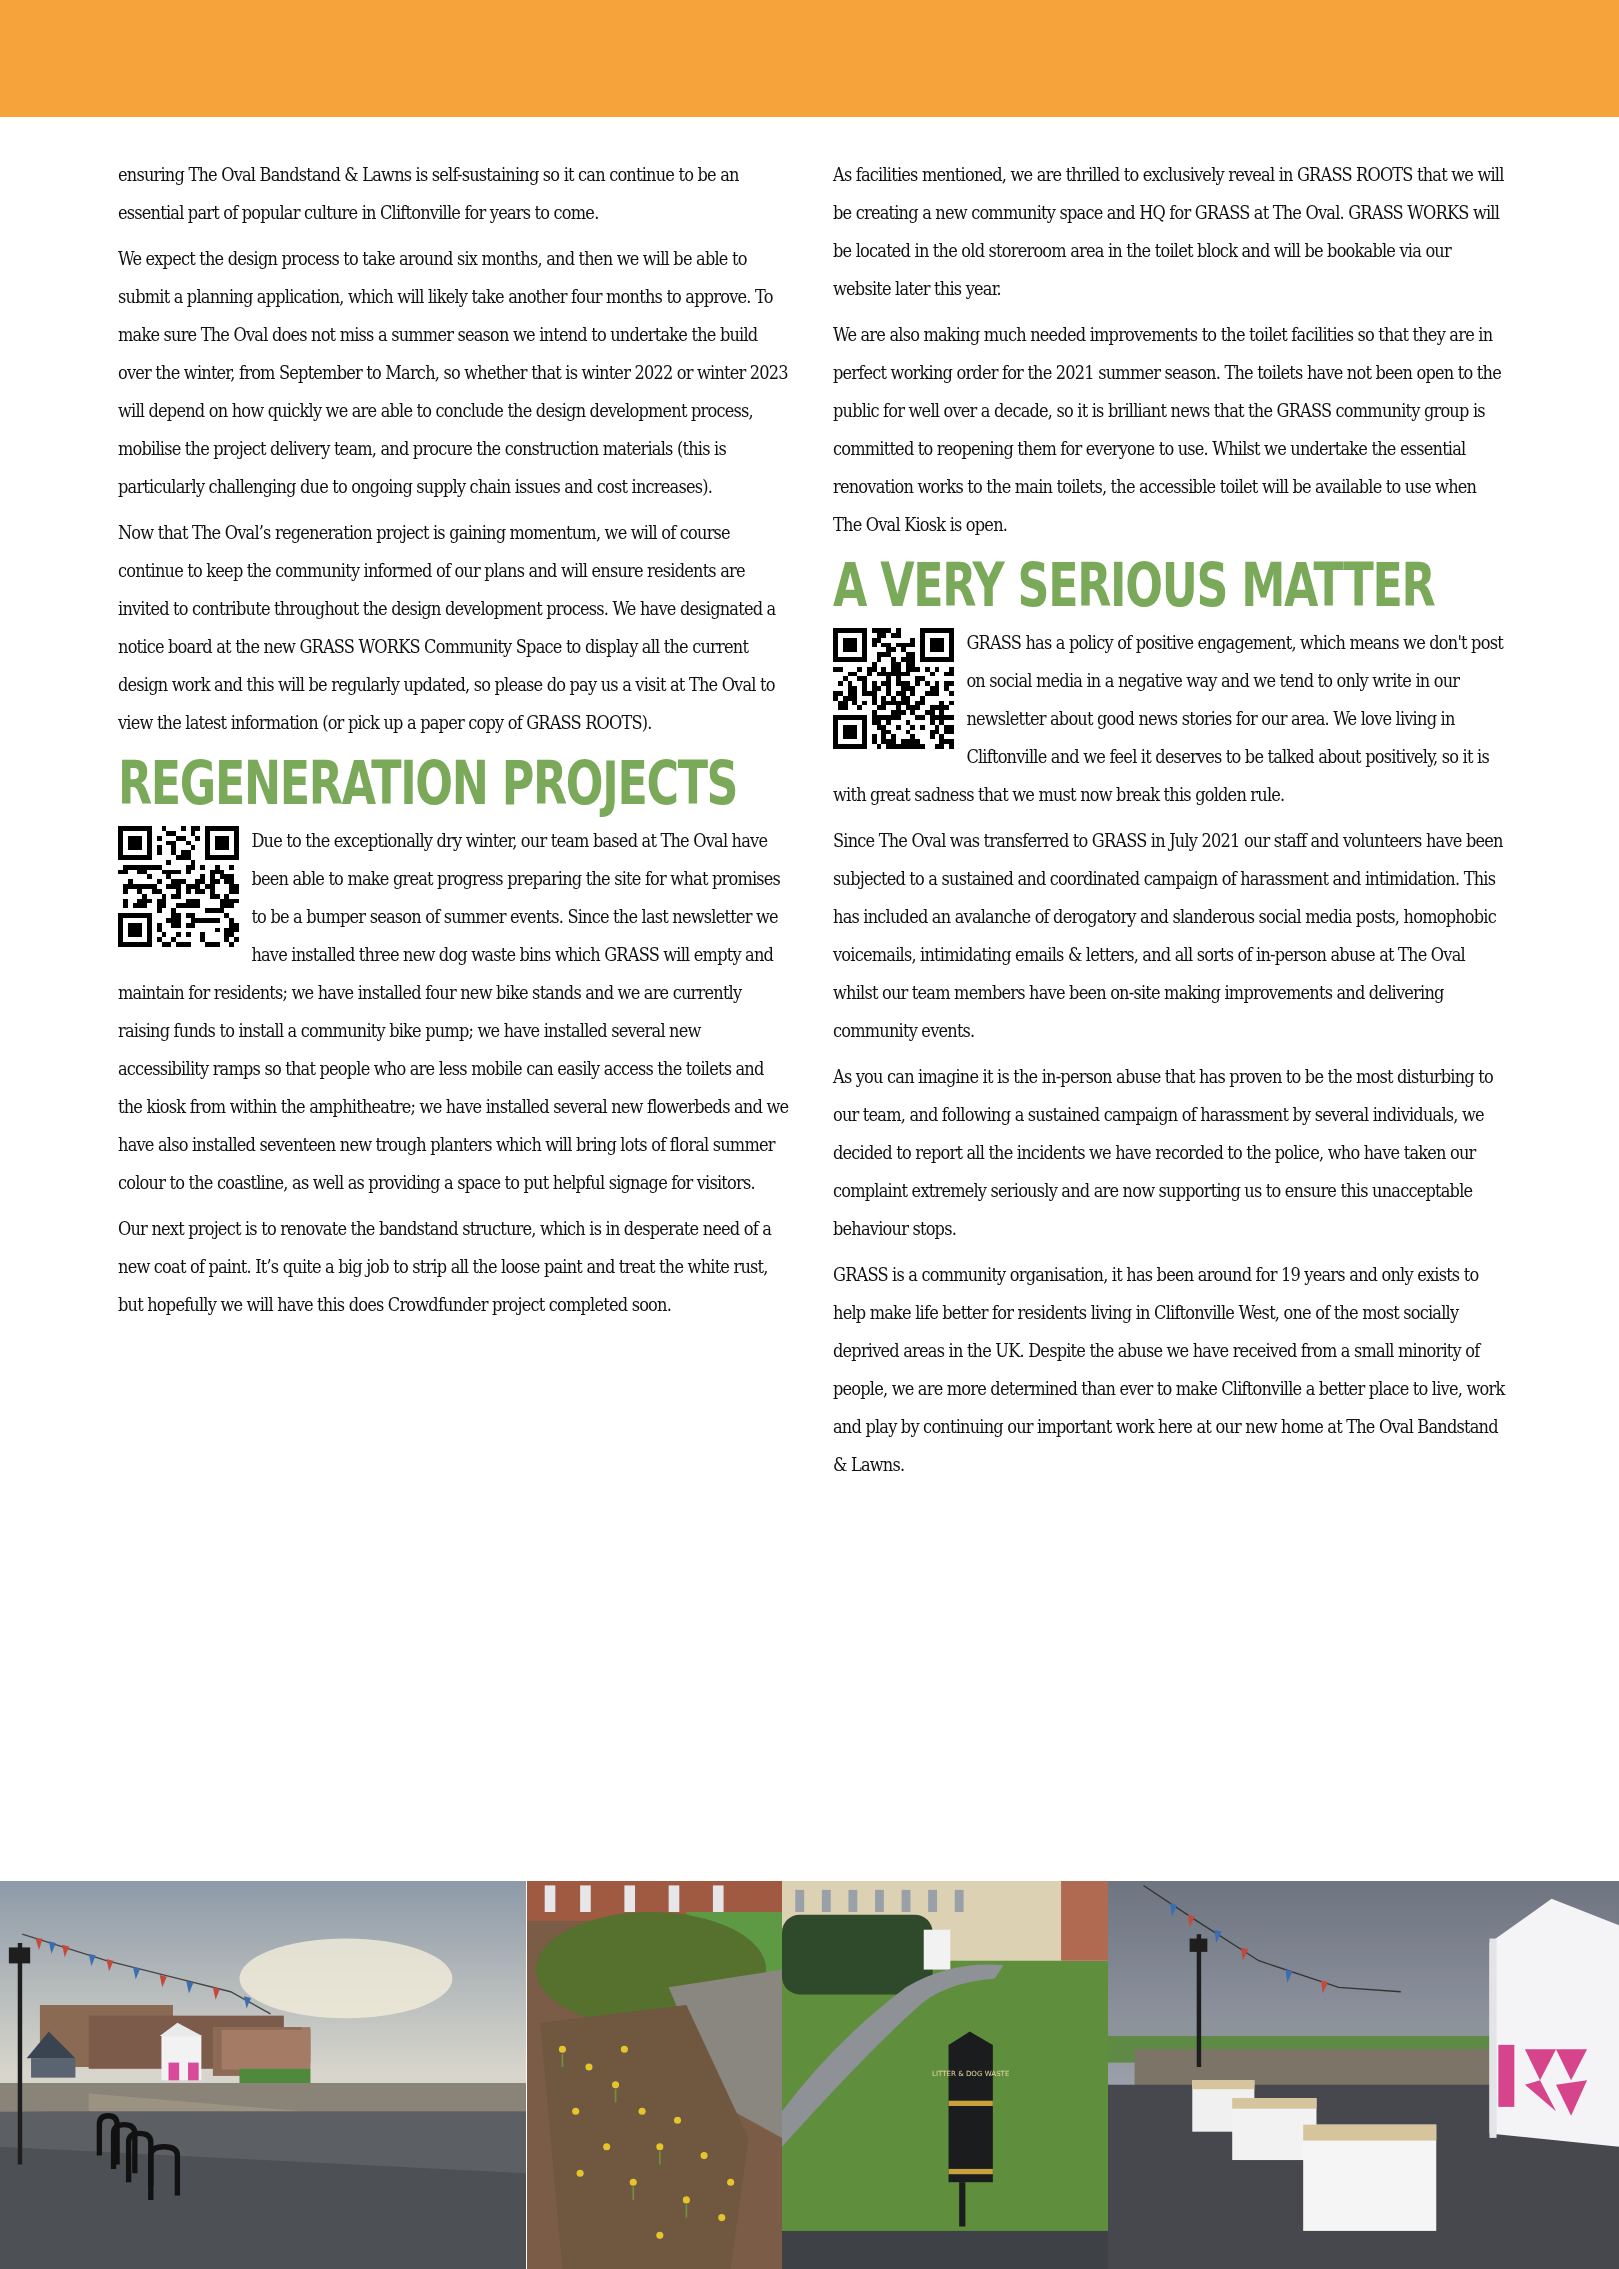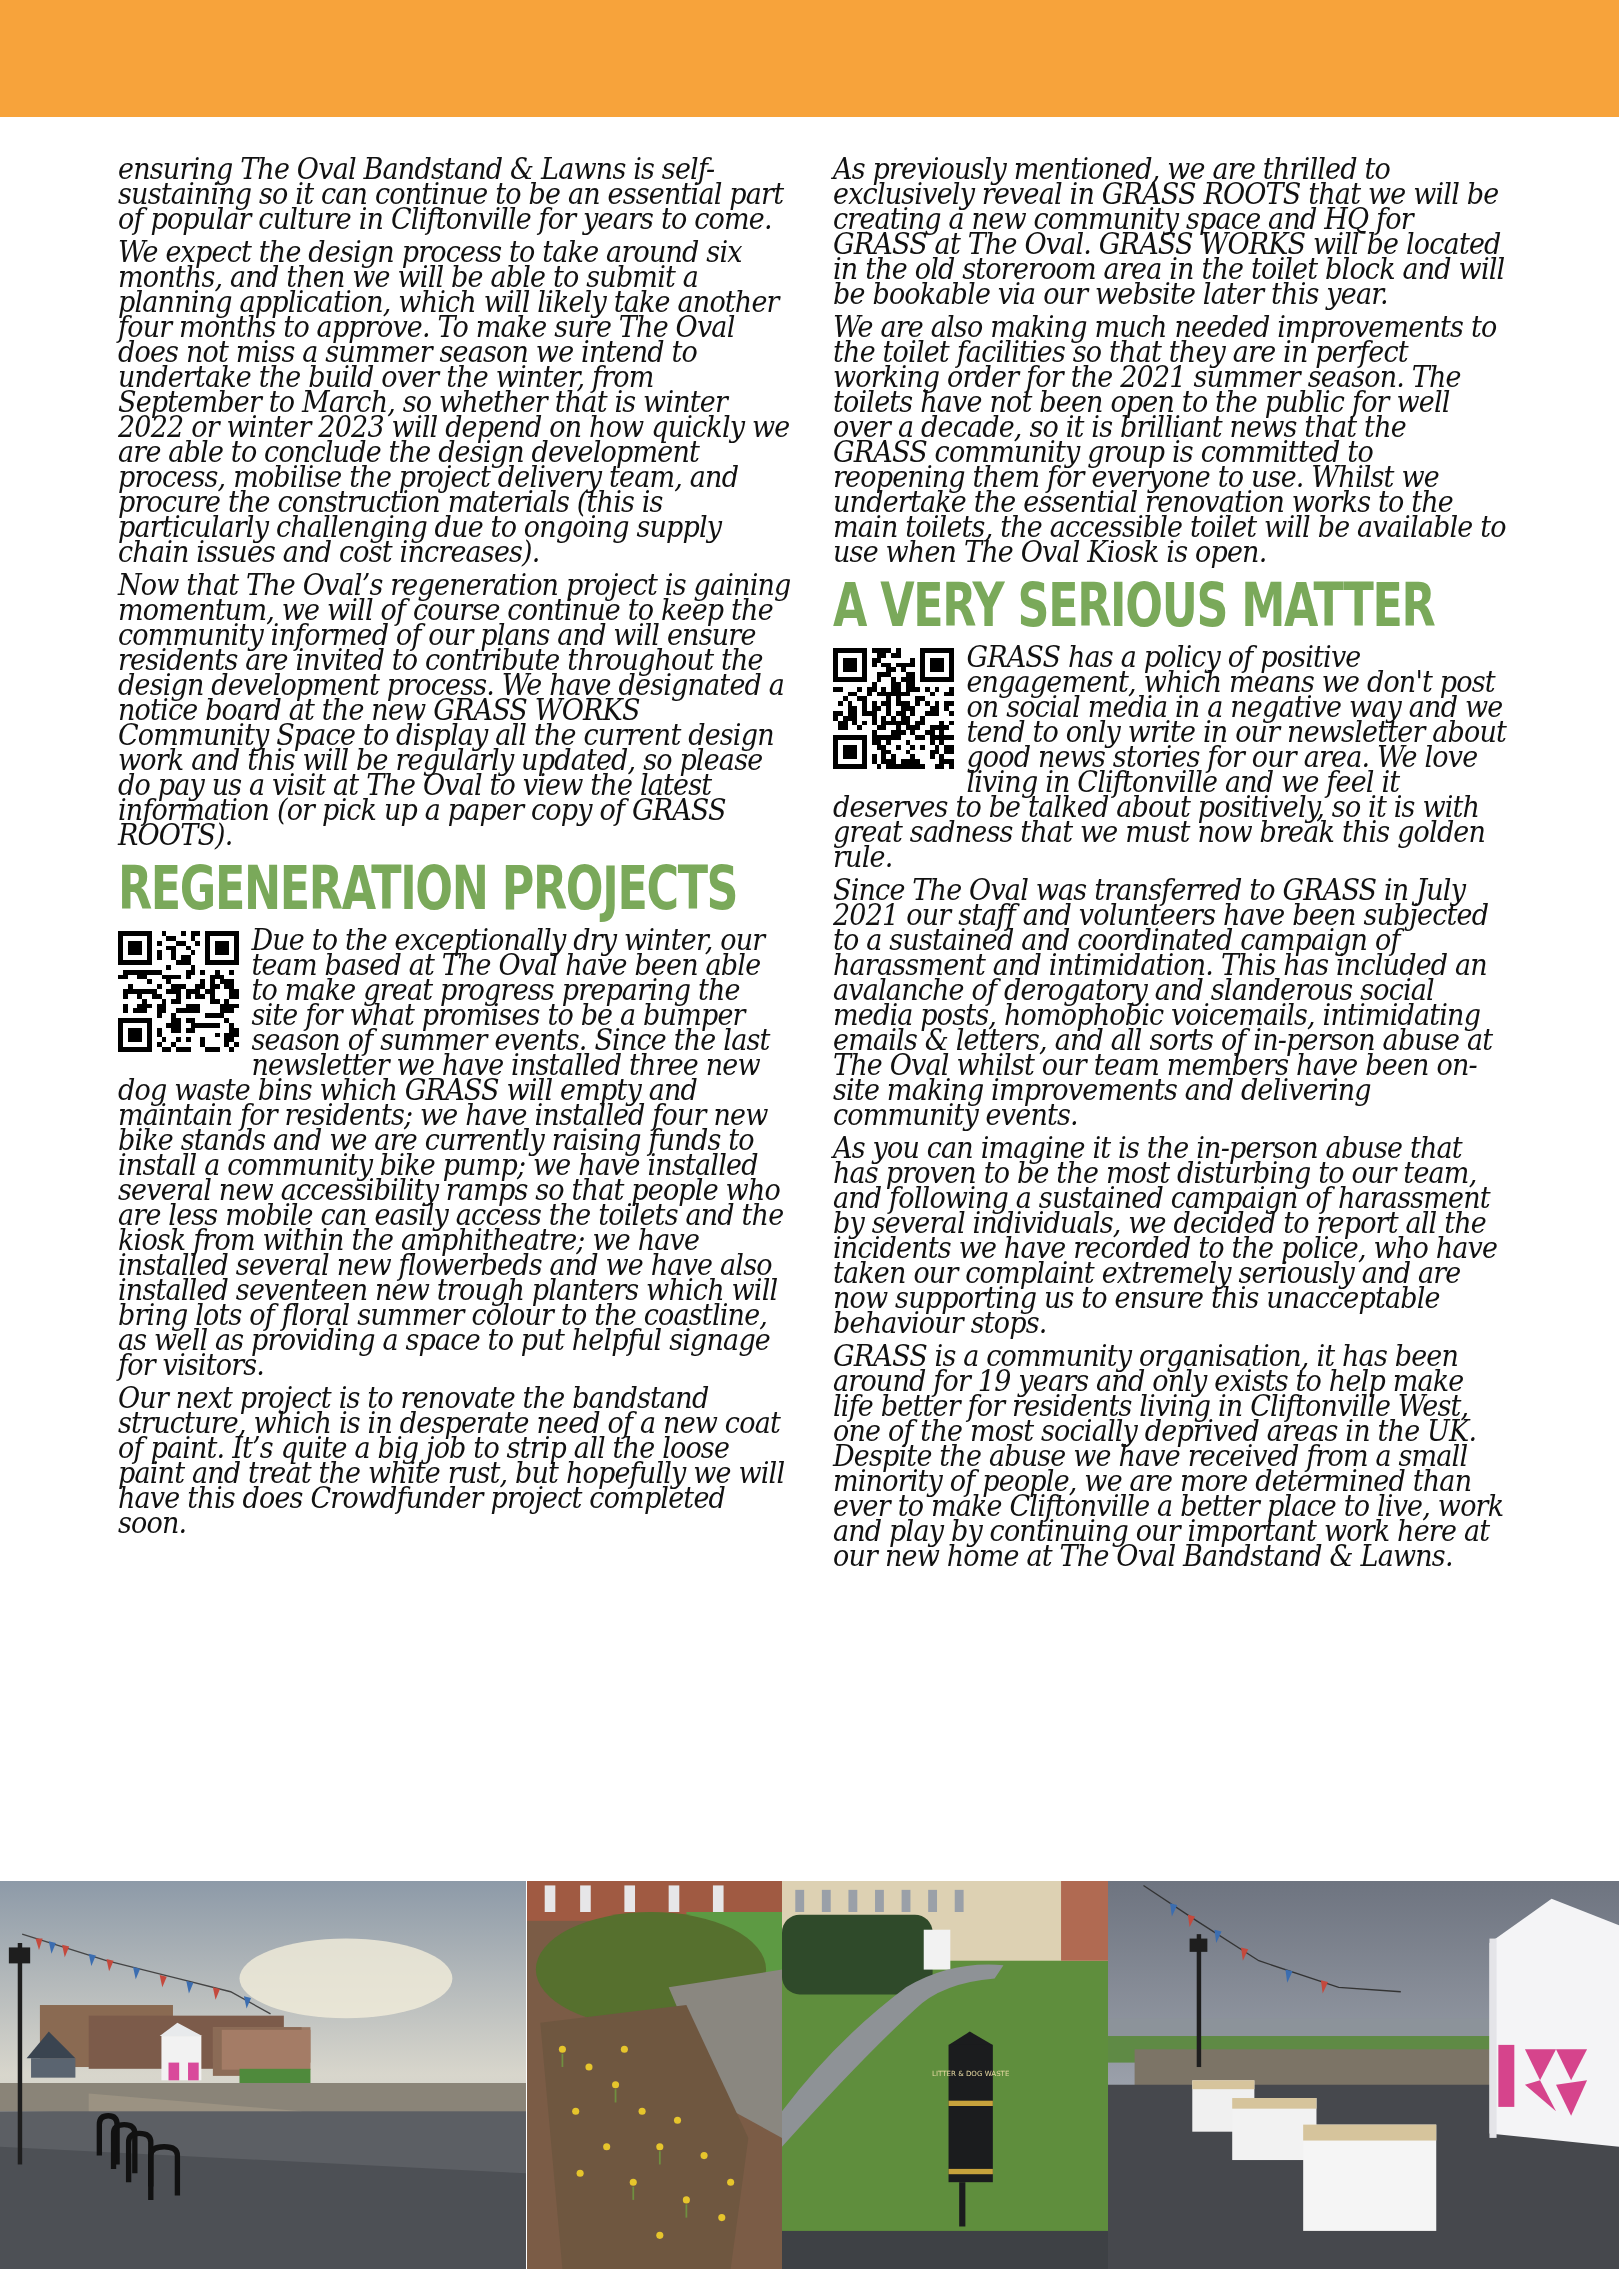--- a/index.html
+++ b/index.html
@@ -7,23 +7,22 @@
     width: 1619px; height: 2270px; position: relative; overflow: hidden;
     background: #ffffff; color: #111;
     font-family: "DejaVu Serif", "Liberation Serif", serif;
   }
   .header-band { position: absolute; left: 0; top: 0; width: 1619px; height: 117px; background: #f7a33b; }
   .col { position: absolute; top: 156px; width: 674px; }
   .col-left { left: 118px; }
   .col-right { left: 833px; top: 156px; }
   .col p {
     margin: 0 0 8px 0;
-    font-size: 30px; line-height: 25px; letter-spacing: -0.8px;
+    font-size: 18px; line-height: 38px; letter-spacing: -0.8px;
     font-stretch: condensed;
-    font-style: italic;
   }
   .col p b { font-weight: bold; }
   h2.section-heading {
     margin: 3.5px 0 5.3px 0;
     font-family: "DejaVu Sans", "Liberation Sans", sans-serif;
     font-weight: bold; color: #7aa95a;
     font-size: 60px; line-height: 67px;
     letter-spacing: -1.8px;
     transform: scaleX(0.74); transform-origin: left center;
     white-space: nowrap;
@@ -248,21 +247,21 @@
         <rect x="0" y="18" width="7" height="7" fill="#000"></rect>
         <rect x="1" y="19" width="5" height="5" fill="#fff"></rect>
         <rect x="2" y="20" width="3" height="3" fill="#000"></rect>
       </svg>
   </div>
   <p>Due to the exceptionally dry winter, our team based at The Oval have been able to make great progress preparing the site for what promises to be a bumper season of summer events. Since the last newsletter we have installed three new dog waste bins which GRASS will empty and maintain for residents; we have installed four new bike stands and we are currently raising funds to install a community bike pump; we have installed several new accessibility ramps so that people who are less mobile can easily access the toilets and the kiosk from within the amphitheatre; we have installed several new flowerbeds and we have also installed seventeen new trough planters which will bring lots of floral summer colour to the coastline, as well as providing a space to put helpful signage for visitors.</p>
   <p>Our next project is to renovate the bandstand structure, which is in desperate need of a new coat of paint. It’s quite a big job to strip all the loose paint and treat the white rust, but hopefully we will have this does Crowdfunder project completed soon.</p>
 </div>
 
 <div class="col col-right">
-  <p>As previously mentioned, we are thrilled to exclusively reveal in GRASS ROOTS that we will be creating a new community space and HQ for GRASS at The Oval. GRASS WORKS will be located in the old storeroom area in the toilet block and will be bookable via our website later this year.</p>
+  <p>As facilities mentioned, we are thrilled to exclusively reveal in GRASS ROOTS that we will be creating a new community space and HQ for GRASS at The Oval. GRASS WORKS will be located in the old storeroom area in the toilet block and will be bookable via our website later this year.</p>
   <p>We are also making much needed improvements to the toilet facilities so that they are in perfect working order for the 2021 summer season. The toilets have not been open to the public for well over a decade, so it is brilliant news that the GRASS community group is committed to reopening them for everyone to use. Whilst we undertake the essential renovation works to the main toilets, the accessible toilet will be available to use when The Oval Kiosk is open.</p>
 
   <h2 class="section-heading">A VERY SERIOUS MATTER</h2>
 
   <div class="qr">
     <svg viewBox="0 0 25 25" shape-rendering="crispEdges" class="qr-svg">
         <rect x="8" y="0" width="1" height="1" fill="#000"></rect>
         <rect x="9" y="0" width="1" height="1" fill="#000"></rect>
         <rect x="10" y="0" width="1" height="1" fill="#000"></rect>
         <rect x="11" y="0" width="1" height="1" fill="#000"></rect>

